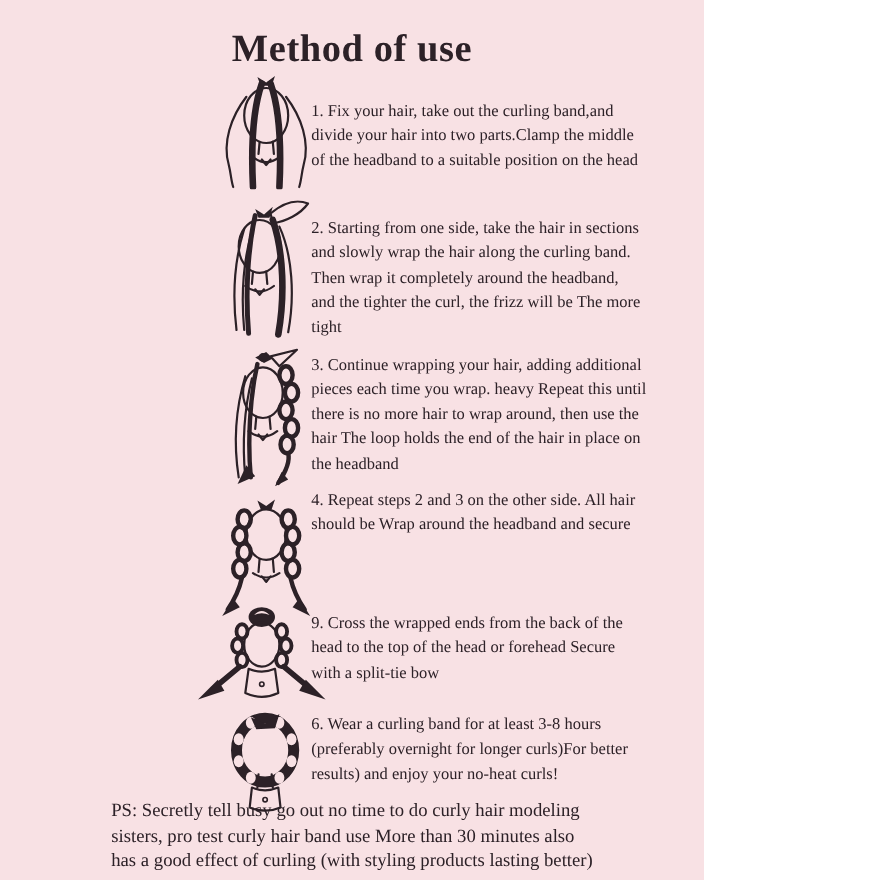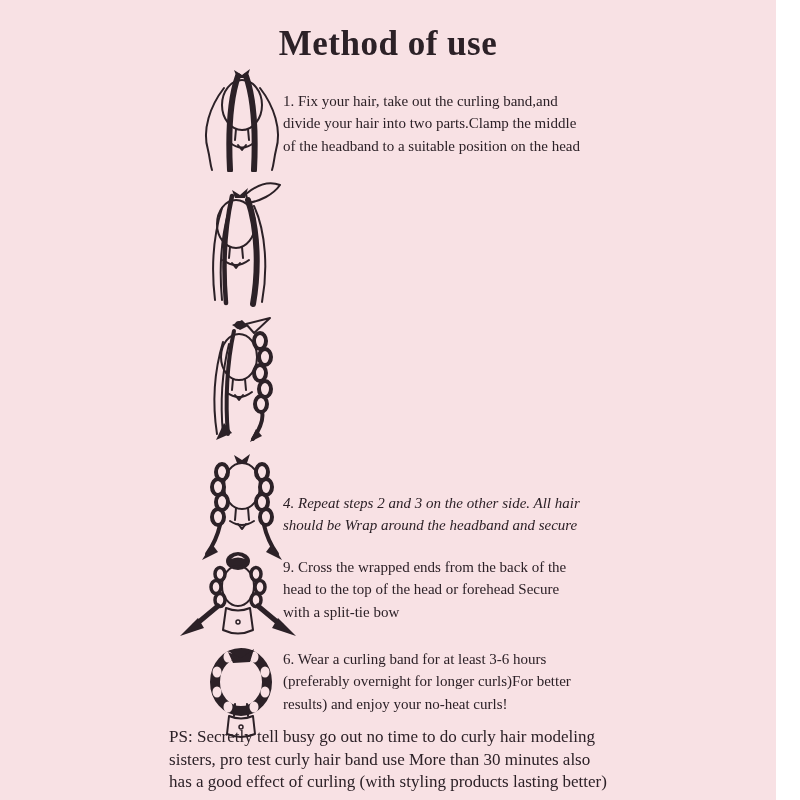--- a/index.html
+++ b/index.html
@@ -1,19 +1,19 @@
 <!DOCTYPE html>
 <html><head>
 <meta charset="utf-8">
 <style>
   * { box-sizing: border-box; }
   html, body { margin: 0; padding: 0; }
   .poster {
     position: relative;
-    width: 776px;
+    width: 640px;
     height: 800px;
     background: #f8e1e4;
     color: #2c2127;
     font-family: "Liberation Serif", "DejaVu Serif", serif;
     overflow: hidden;
   }
   .title {
     position: absolute;
     top: 24px; left: 0;
     width: 100%;
@@ -74,20 +74,25 @@
     <path class="ink-stroke" stroke-width="2" d="M32,26 C23,55 21,85 25,118"></path>
     <path class="ink-stroke" stroke-width="2" d="M39,28 C31,56 29,86 32,118"></path>
     <path class="ink-stroke" stroke-width="4.5" d="M42,14 C35,45 33,85 36,121"></path>
     <path class="ink-stroke" stroke-width="6" d="M58,18 C68,48 69,88 63,122"></path>
     <path class="ink-stroke" stroke-width="2" d="M64,24 C76,50 78,88 72,120"></path>
     <path class="ink-fill" d="M42,8 L50,13 L58,6 L55,16 L45,16 Z"></path>
     <path class="ink-stroke" stroke-width="2" d="M40,65 L39,76 M52,65 L53,76"></path>
     <path class="ink-stroke" stroke-width="2" d="M33,78 Q46,88 59,78"></path>
     <path class="ink-stroke" stroke-width="2" d="M42,81 L46,86 L50,81"></path>
   </svg>
+  <div class="step-text" style="top:197px;">2. Starting from one side, take the hair in sections
+and slowly wrap the hair along the curling band.
+Then wrap it completely around the headband,
+and the tighter the curl, the frizz will be The more
+tight</div>
 
   <svg class="illu" style="left:196px; top:316px;" width="95" height="126" viewBox="0 0 95 126">
     <path class="ink-stroke" stroke-width="2" d="M50,8 L74,2 L58,17 Z"></path>
     <ellipse class="ink-stroke" stroke-width="2" cx="43" cy="41" rx="18" ry="23"></ellipse>
     <path class="ink-stroke" stroke-width="2" d="M27,26 C18,56 16,86 21,118"></path>
     <path class="ink-stroke" stroke-width="2" d="M33,28 C26,56 24,86 27,118"></path>
     <path class="ink-stroke" stroke-width="4" d="M38,15 C31,46 29,86 32,118"></path>
     <path class="ink-fill" d="M28,107 L20,124 L36,117 Z"></path>
     <ellipse class="ink-stroke" stroke-width="4" cx="64" cy="25" rx="6" ry="8"></ellipse>
     <ellipse class="ink-stroke" stroke-width="4" cx="69" cy="41" rx="6" ry="8"></ellipse>
@@ -95,20 +100,25 @@
     <ellipse class="ink-stroke" stroke-width="4" cx="69" cy="73" rx="6" ry="8"></ellipse>
     <ellipse class="ink-stroke" stroke-width="4" cx="65" cy="88" rx="6" ry="8"></ellipse>
     <path class="ink-stroke" stroke-width="4" d="M66,96 C68,104 63,114 57,123"></path>
     <path class="ink-fill" d="M60,113 L54,126 L66,120 Z"></path>
     <path class="ink-fill" d="M36,9 L46,4 L52,10 L44,14 Z"></path>
     <circle class="ink-fill" cx="43" cy="9" r="4"></circle>
     <path class="ink-stroke" stroke-width="2" d="M37,63 L36,74 M49,63 L50,74"></path>
     <path class="ink-stroke" stroke-width="2" d="M30,76 Q43,86 56,76"></path>
     <path class="ink-stroke" stroke-width="2" d="M39,79 L43,84 L47,79"></path>
   </svg>
+  <div class="step-text" style="top:321px;">3. Continue wrapping your hair, adding additional
+pieces each time you wrap. heavy Repeat this until
+there is no more hair to wrap around, then use the
+hair The loop holds the end of the hair in place on
+the headband</div>
 
   <svg class="illu" style="left:194px; top:450px;" width="96" height="112" viewBox="0 0 96 112">
     <ellipse class="ink-stroke" stroke-width="2" cx="48" cy="36" rx="18" ry="23"></ellipse>
     <ellipse class="ink-stroke" stroke-width="4" cx="28" cy="22" rx="6" ry="8"></ellipse>
     <ellipse class="ink-stroke" stroke-width="4" cx="24" cy="37" rx="6" ry="8"></ellipse>
     <ellipse class="ink-stroke" stroke-width="4" cx="28" cy="52" rx="6" ry="8"></ellipse>
     <ellipse class="ink-stroke" stroke-width="4" cx="24" cy="67" rx="6" ry="8"></ellipse>
     <ellipse class="ink-stroke" stroke-width="4" cx="68" cy="22" rx="6" ry="8"></ellipse>
     <ellipse class="ink-stroke" stroke-width="4" cx="72" cy="37" rx="6" ry="8"></ellipse>
     <ellipse class="ink-stroke" stroke-width="4" cx="68" cy="52" rx="6" ry="8"></ellipse>
@@ -116,21 +126,21 @@
     <path class="ink-stroke" stroke-width="4" d="M26,75 C24,84 20,94 13,104"></path>
     <path class="ink-fill" d="M18,94 L8,110 L24,102 Z"></path>
     <path class="ink-stroke" stroke-width="4" d="M70,75 C72,84 76,94 83,104"></path>
     <path class="ink-fill" d="M78,94 L88,110 L72,102 Z"></path>
     <path class="ink-fill" d="M40,5 L48,10 L56,4 L53,13 L43,13 Z"></path>
     <path class="ink-stroke" stroke-width="2" d="M42,58 L41,70 M54,58 L55,70"></path>
     <path class="ink-stroke" stroke-width="2" d="M36,71 Q48,79 60,71"></path>
     <path class="ink-stroke" stroke-width="2" d="M44,74 L48,79 L52,74"></path>
     <circle class="ink-fill" cx="48" cy="78" r="1.5"></circle>
   </svg>
-  <div class="step-text" style="top:492px;font-style:italic;">4. Repeat steps 2 and 3 on the other side. All hair
+  <div class="step-text" style="top:444px;">4. Repeat steps 2 and 3 on the other side. All hair
 should be Wrap around the headband and secure</div>
 
   <svg class="illu" style="left:178px; top:548px;" width="120" height="92" viewBox="0 0 120 92">
     <ellipse class="ink-fill" cx="60" cy="13" rx="12" ry="9"></ellipse>
     <path class="bg-fill" d="M53,11 Q60,4 67,11 Q60,8 53,11 Z"></path>
     <ellipse class="ink-stroke" stroke-width="2" cx="60" cy="38" rx="16" ry="20"></ellipse>
     <ellipse class="ink-stroke" stroke-width="3.5" cx="42" cy="26" rx="5" ry="6.5"></ellipse>
     <ellipse class="ink-stroke" stroke-width="3.5" cx="38" cy="39" rx="5" ry="6.5"></ellipse>
     <ellipse class="ink-stroke" stroke-width="3.5" cx="42" cy="52" rx="5" ry="6.5"></ellipse>
     <ellipse class="ink-stroke" stroke-width="3.5" cx="78" cy="26" rx="5" ry="6.5"></ellipse>
@@ -156,21 +166,21 @@
     <ellipse class="bg-fill" cx="42" cy="61" rx="4.5" ry="5.5"></ellipse>
     <ellipse class="bg-fill" cx="31" cy="46" rx="4.5" ry="5.5"></ellipse>
     <ellipse class="bg-fill" cx="31" cy="26" rx="4.5" ry="5.5"></ellipse>
     <ellipse class="bg-fill" cx="42" cy="11" rx="4.5" ry="5.5"></ellipse>
     <ellipse class="ink-stroke bg-fill" style="fill:#f8e1e4" stroke-width="2" cx="55" cy="38" rx="16" ry="21"></ellipse>
     <path class="ink-fill" d="M42,6 L55,12 L68,3 L64,16 L47,17 Z"></path>
     <path class="ink-stroke" stroke-width="2" d="M49,58 L48,70 M61,58 L62,70"></path>
     <path class="ink-stroke" stroke-width="2" d="M43,70 Q55,75 67,70 L69,88 Q55,94 41,88 Z"></path>
     <circle class="ink-stroke" stroke-width="1.5" cx="55" cy="81" r="2"></circle>
   </svg>
-  <div class="step-text" style="top:648px;">6. Wear a curling band for at least 3-6 hours
+  <div class="step-text" style="top:648px;">6. Wear a curling band for at least 3-8 hours
 (preferably overnight for longer curls)For better
 results) and enjoy your no-heat curls!</div>
 
   <div class="ps-note">PS: Secretly tell busy go out no time to do curly hair modeling
 sisters, pro test curly hair band use More than 30 minutes also
 has a good effect of curling (with styling products lasting better)</div>
 
 </div>
 
 </body></html>

